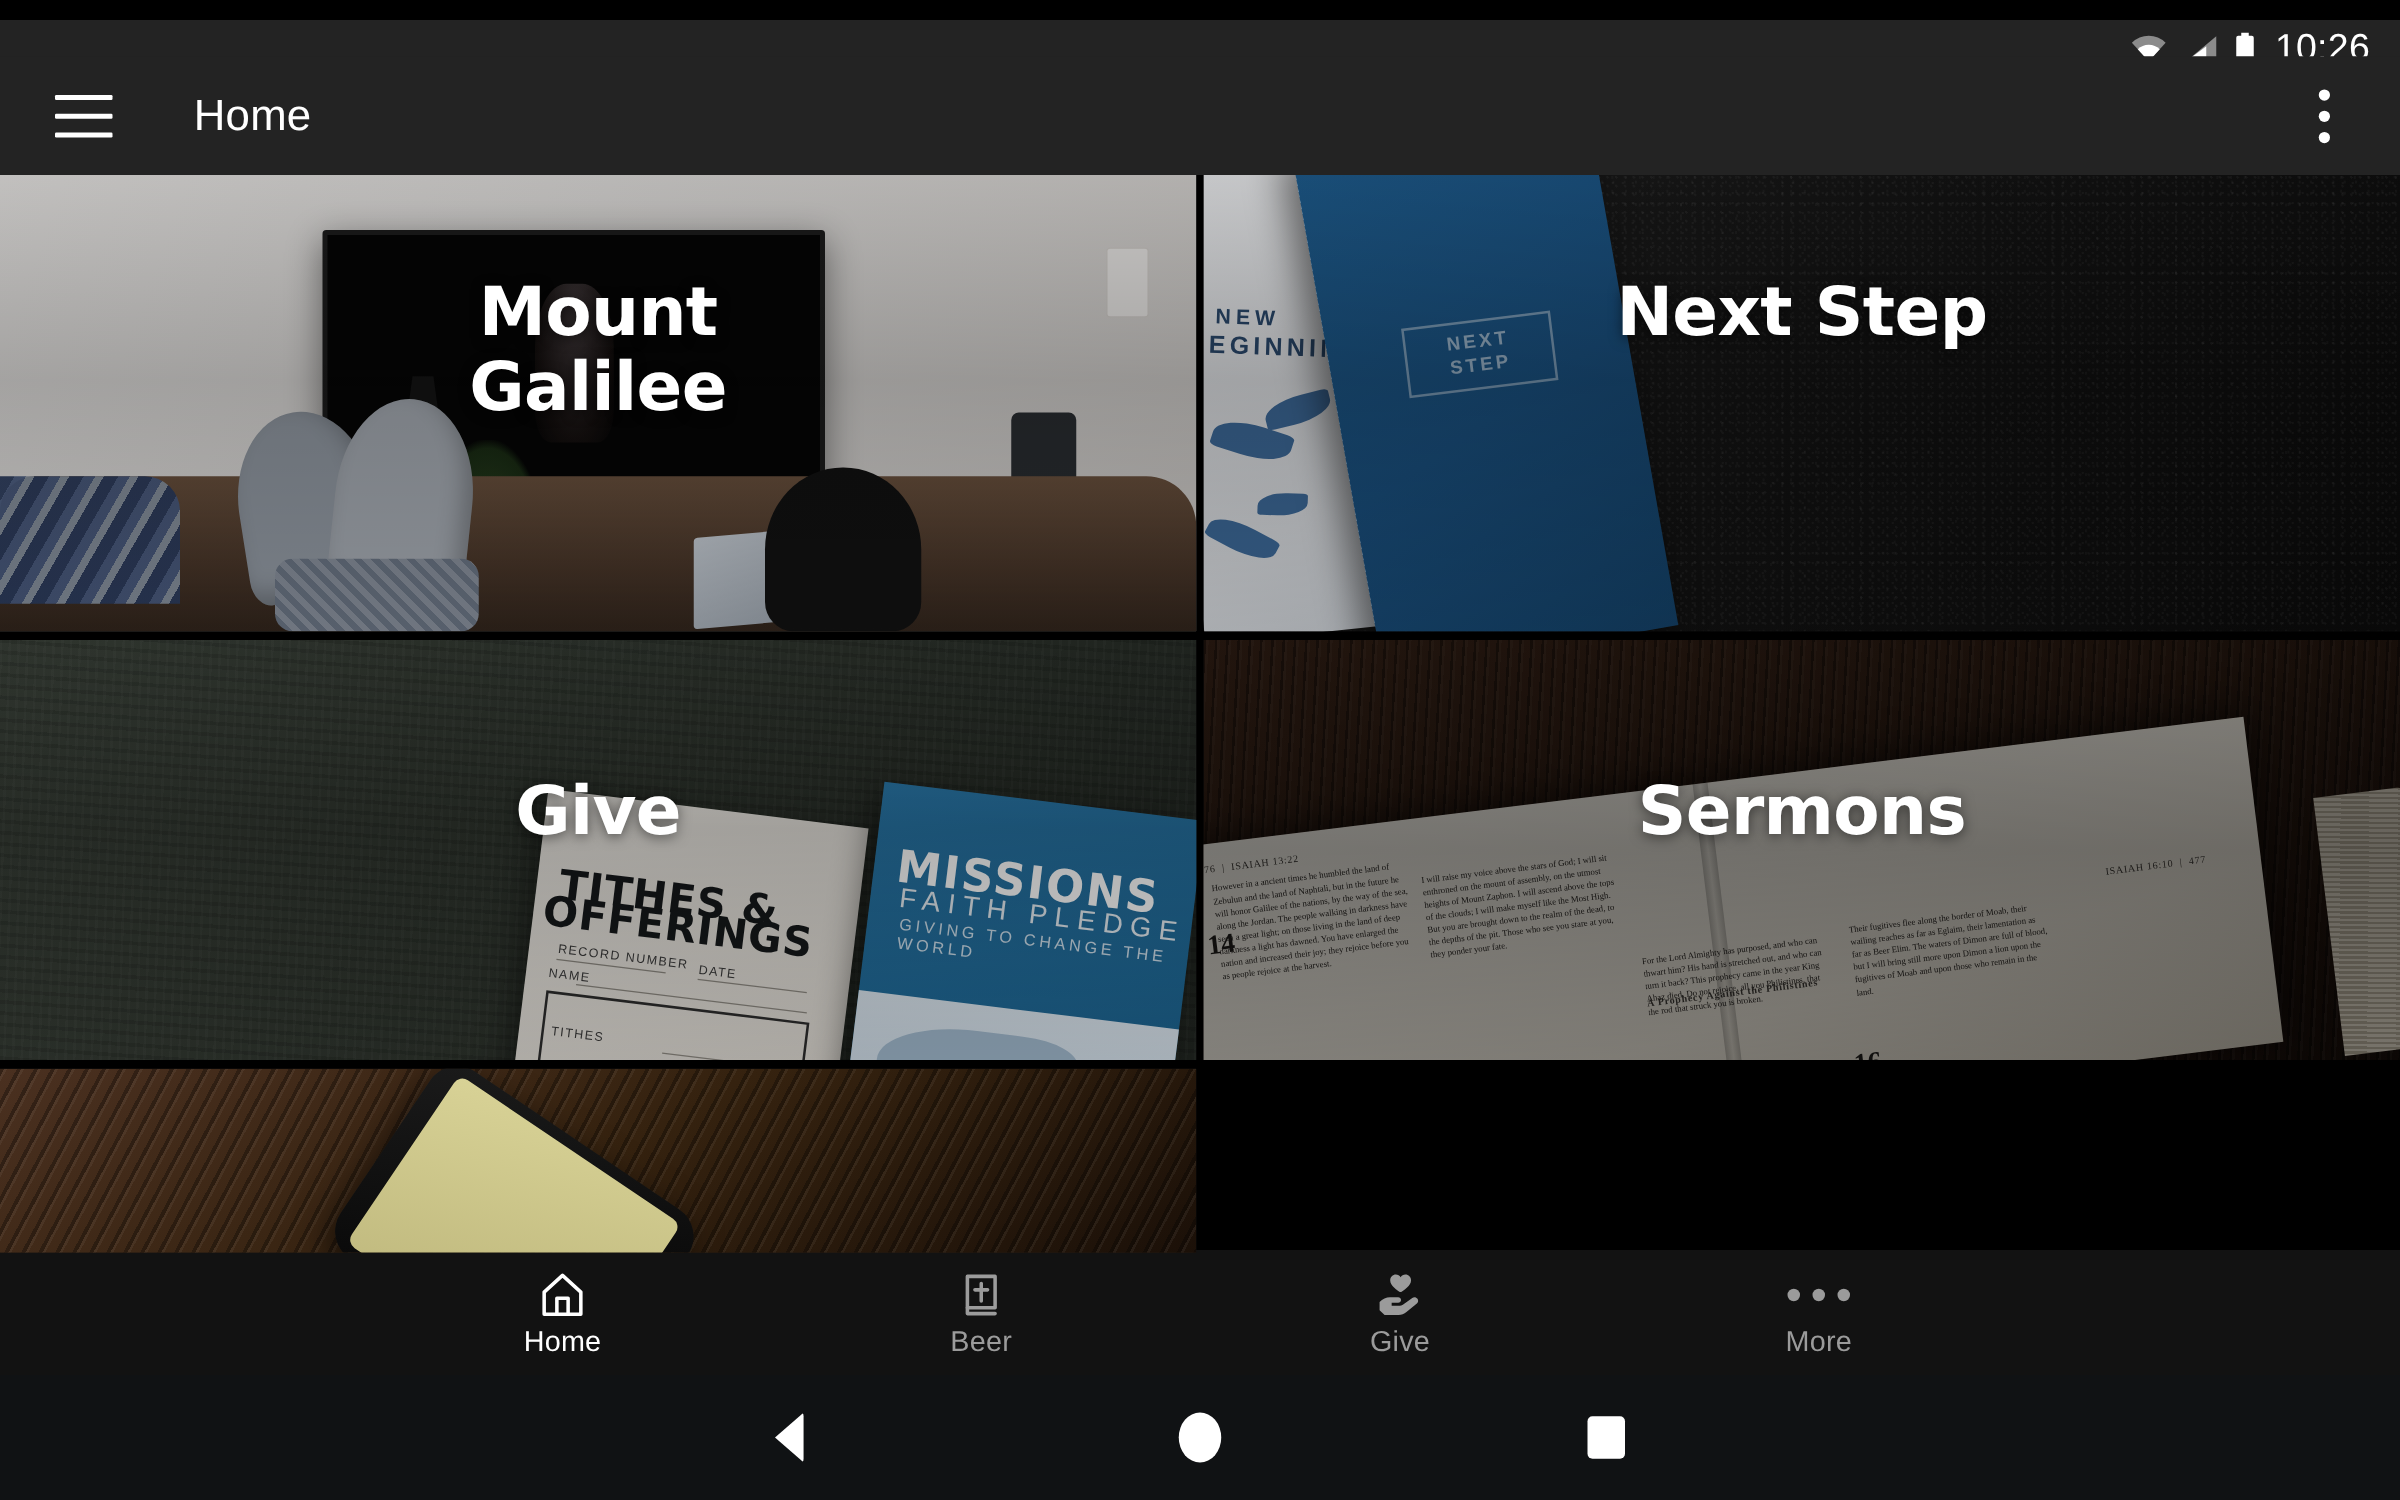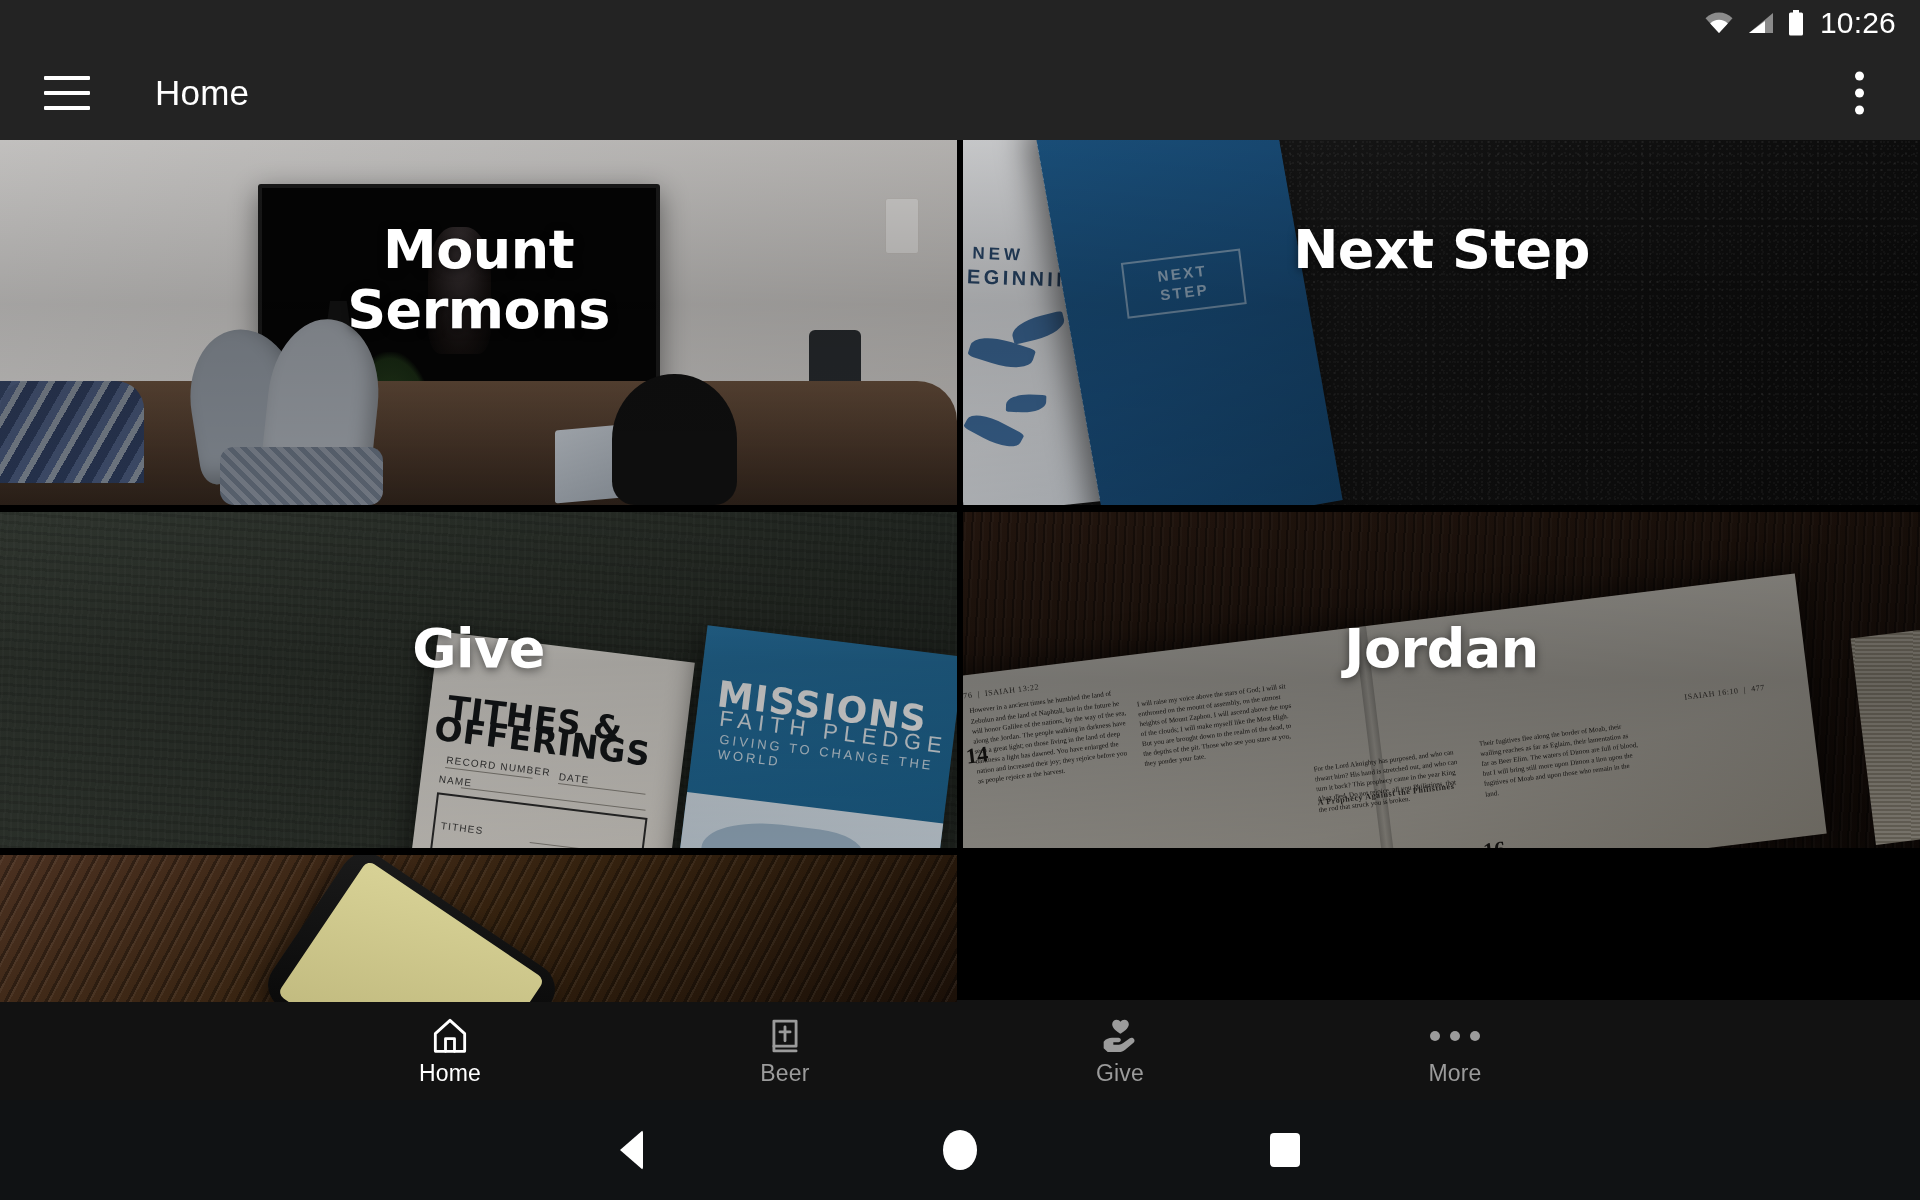--- a/index.html
+++ b/index.html
@@ -7,21 +7,21 @@
   html, body {
     width:1920px; height:1200px;
     background:#000;
     font-family:"Liberation Sans", sans-serif;
     overflow:hidden;
   }
   .phone { position:relative; width:1920px; height:1200px; background:#000; }
 
   
   .status-bar {
-    position:absolute; top:0; left:0; width:1920px; height:45px;
+    position:absolute; top:16px; left:0; width:1920px; height:45px;
     background:#232323;
     display:flex; align-items:center; justify-content:flex-end;
     padding-right:24px;
   }
   .status-icons { display:flex; align-items:center; gap:13px; }
   .sb-ico { display:block; }
   .status-time {
     color:#fff; font-size:30px; letter-spacing:.2px;
     margin-left:16px; line-height:1; font-weight:400;
   }
@@ -359,21 +359,21 @@
           <div class="lv-throw"></div>
           <div class="lv-cush1"></div>
           <div class="lv-cush2"></div>
           <div class="lv-knit"></div>
           <div class="lv-laptop"></div>
           <div class="lv-person"></div>
         </div>
         <div class="tile-shade"></div>
         <div class="tile-label" style="top:80px;">
           <div>Mount</div>
-          <div>Sermons</div>
+          <div>Galilee</div>
         </div>
       </div>
 
       <div style="width:6px;height:365px;background:#000;"></div>
 
       <div class="tile" style="width:957px;height:365px;">
         <div class="tile-bg bg-fabric">
           <div class="ns-white">
             <div class="nw-t1">NEW</div>
             <div class="nw-t2">BEGINNINGS</div>
@@ -457,21 +457,21 @@
               For the Lord Almighty has purposed, and who can thwart him? His hand is stretched out, and who can turn it back? This prophecy came in the year King Ahaz died. Do not rejoice, all you Philistines, that the rod that struck you is broken.
             </div>
             <div class="sm-col" style="left:62%;top:48%;width:18%;height:48%;">
               Their fugitives flee along the border of Moab, their wailing reaches as far as Eglaim, their lamentation as far as Beer Elim. The waters of Dimon are full of blood, but I will bring still more upon Dimon a lion upon the fugitives of Moab and upon those who remain in the land.
             </div>
           </div>
           <div class="sm-edge"></div>
         </div>
         <div class="tile-shade-strong"></div>
         <div class="tile-label" style="top:107px;">
-          <div>Jordan</div>
+          <div>Sermons</div>
         </div>
       </div>
     </div>
 
     <div style="height:7px;background:#000;width:1920px;"></div>
 
     <div class="tile-row">
       <div class="tile" style="width:957px;height:150px;">
         <div class="tile-bg bg-wood2">
           <div class="ph-body">

